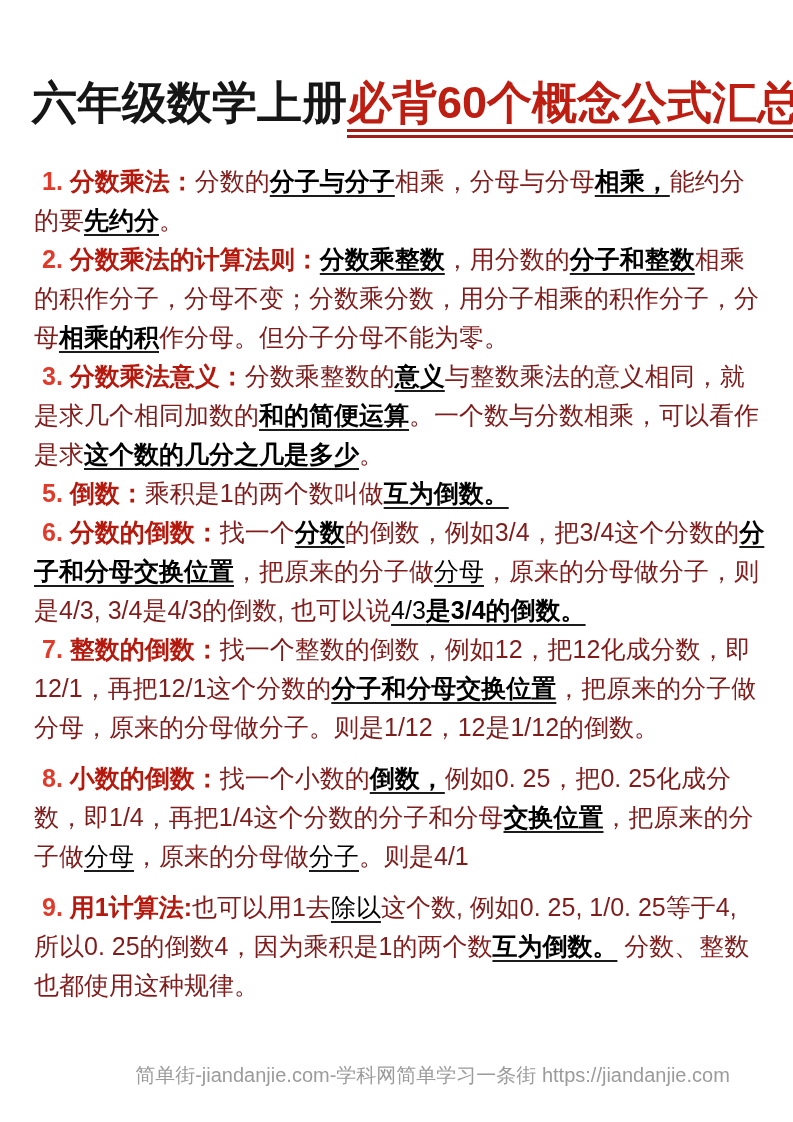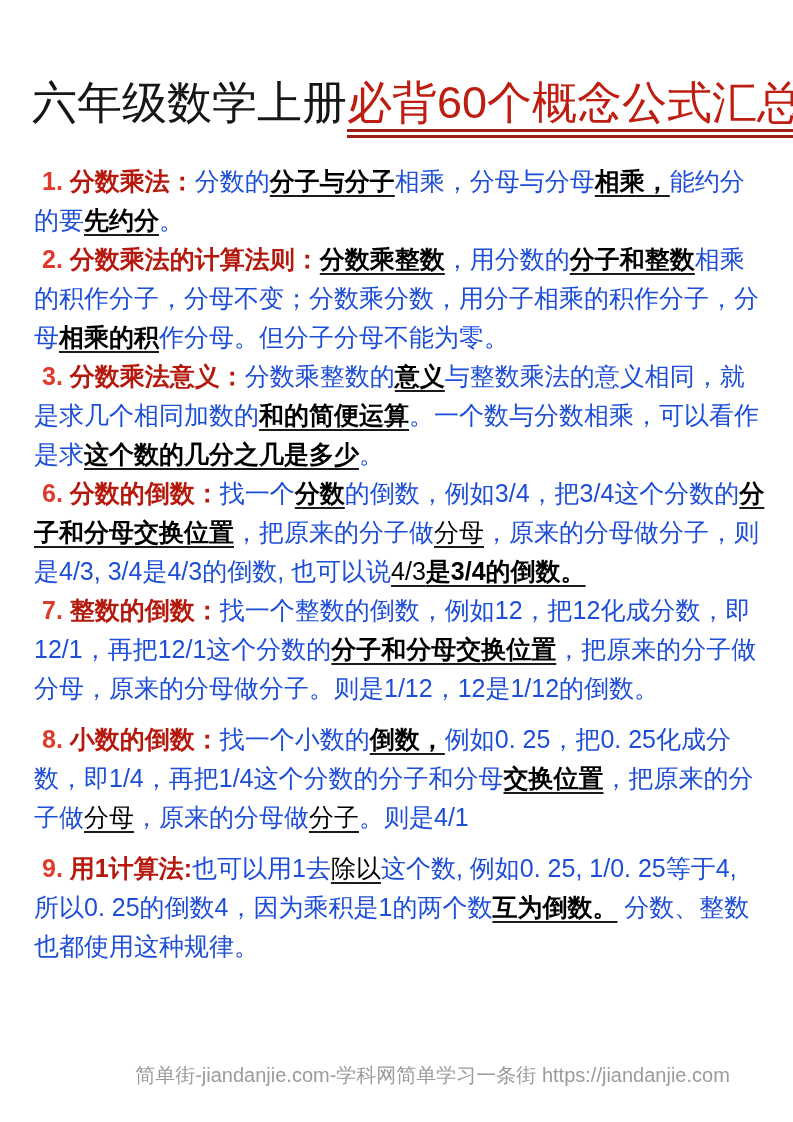--- a/index.html
+++ b/index.html
@@ -8,41 +8,41 @@
     font-family:"Liberation Sans","DejaVu Sans",sans-serif;
     -webkit-font-smoothing:antialiased;
   }
   .page {
     position:relative; width:793px; height:1122px;
     background:#ffffff; overflow:hidden;
   }
   
   .title-wrap {
     padding:76px 20px 0 32px;
-    font-size:45px; line-height:54px; font-weight:400;
+    font-size:45px; line-height:54px; font-weight:700;
     white-space:nowrap; letter-spacing:0;
   }
   .title-black { color:#161616; }
   .title-red   {
     color:#BE1E12;
     border-bottom:9px double #A02019;
     padding-bottom:1px;
   }
   
   .content {
     padding:32px 26px 0 34px;
     font-size:25px; line-height:39px;
     color:#1b1b1b; font-weight:400;
     text-align:left;
   }
   .item { margin:0; text-indent:8px; }
   .item.gap { margin-top:12px; }
   .run-num  { color:#E03A2B; font-weight:700; }
   .run-head { color:#B5190D; font-weight:700;margin-top:24px; }
-  .run-k    { color:#1d4ed8; }
+  .run-k    { color:#7f1d1d; }
   .run-b, .run-bb {
     color:#000000;
     text-decoration:underline;
     text-decoration-color:#1b1b1b;
     text-decoration-thickness:2px;
     text-underline-offset:5px;
   }
   .run-bb { font-weight:700; }
   
   .footer {
@@ -60,20 +60,21 @@
 
   <div class="title-wrap">
     <span class="title-black">六年级数学上册</span><span class="title-red">必背60个概念公式汇总</span>
   </div>
 
   <div class="content">
 
   <p class="item"><span class="run-num">1. </span><span class="run-head">分数乘法：</span><span class="run-k">分数的</span><span class="run-bb">分子与分子</span><span class="run-k">相乘，分母与分母</span><span class="run-bb">相乘，</span><span class="run-k">能约分的要</span><span class="run-bb">先约分</span><span class="run-k">。</span></p>
       <p class="item"><span class="run-num">2. </span><span class="run-head">分数乘法的计算法则：</span><span class="run-bb">分数乘整数</span><span class="run-k">，用分数的</span><span class="run-bb">分子和整数</span><span class="run-k">相乘的积作分子，分母不变；分数乘分数，用分子相乘的积作分子，分母</span><span class="run-bb">相乘的积</span><span class="run-k">作分母。但分子分母不能为零。</span></p>
       <p class="item"><span class="run-num">3. </span><span class="run-head">分数乘法意义：</span><span class="run-k">分数乘整数的</span><span class="run-bb">意义</span><span class="run-k">与整数乘法的意义相同，就是求几个相同加数的</span><span class="run-bb">和的简便运算</span><span class="run-k">。一个数与分数相乘，可以看作是求</span><span class="run-bb">这个数的几分之几是多少</span><span class="run-k">。</span></p>
+      <p class="item"><span class="run-num">5. </span><span class="run-head">倒数：</span><span class="run-k">乘积是1的两个数叫做</span><span class="run-bb">互为倒数。</span></p>
       <p class="item"><span class="run-num">6. </span><span class="run-head">分数的倒数：</span><span class="run-k">找一个</span><span class="run-bb">分数</span><span class="run-k">的倒数，例如3/4，把3/4这个分数的</span><span class="run-bb">分子和分母交换位置</span><span class="run-k">，把原来的分子做</span><span class="run-b">分母</span><span class="run-k">，原来的分母做分子，则是4/3, 3/4是4/3的倒数, 也可以说</span><span class="run-b">4/3</span><span class="run-bb">是3/4的倒数。</span></p>
       <p class="item"><span class="run-num">7. </span><span class="run-head">整数的倒数：</span><span class="run-k">找一个整数的倒数，例如12，把12化成分数，即12/1，再把12/1这个分数的</span><span class="run-bb">分子和分母交换位置</span><span class="run-k">，把原来的分子做分母，原来的分母做分子。则是1/12，12是1/12的倒数。</span></p>
       <p class="item gap"><span class="run-num">8. </span><span class="run-head">小数的倒数：</span><span class="run-k">找一个小数的</span><span class="run-bb">倒数，</span><span class="run-k">例如0. 25，把0. 25化成分数，即1/4，再把1/4这个分数的分子和分母</span><span class="run-bb">交换位置</span><span class="run-k">，把原来的分子做</span><span class="run-b">分母</span><span class="run-k">，原来的分母做</span><span class="run-b">分子</span><span class="run-k">。则是4/1</span></p>
       <p class="item gap"><span class="run-num">9. </span><span class="run-head">用1计算法:</span><span class="run-k">也可以用1去</span><span class="run-b">除以</span><span class="run-k">这个数, 例如0. 25, 1/0. 25等于4, 所以0. 25的倒数4，因为乘积是1的两个数</span><span class="run-bb">互为倒数。</span><span class="run-k"> 分数、整数也都使用这种规律。</span></p>
     </div>
 
   <div class="footer">
     <span>简单街-jiandanjie.com-学科网简单学习一条街 https://jiandanjie.com</span>
   </div>
 

